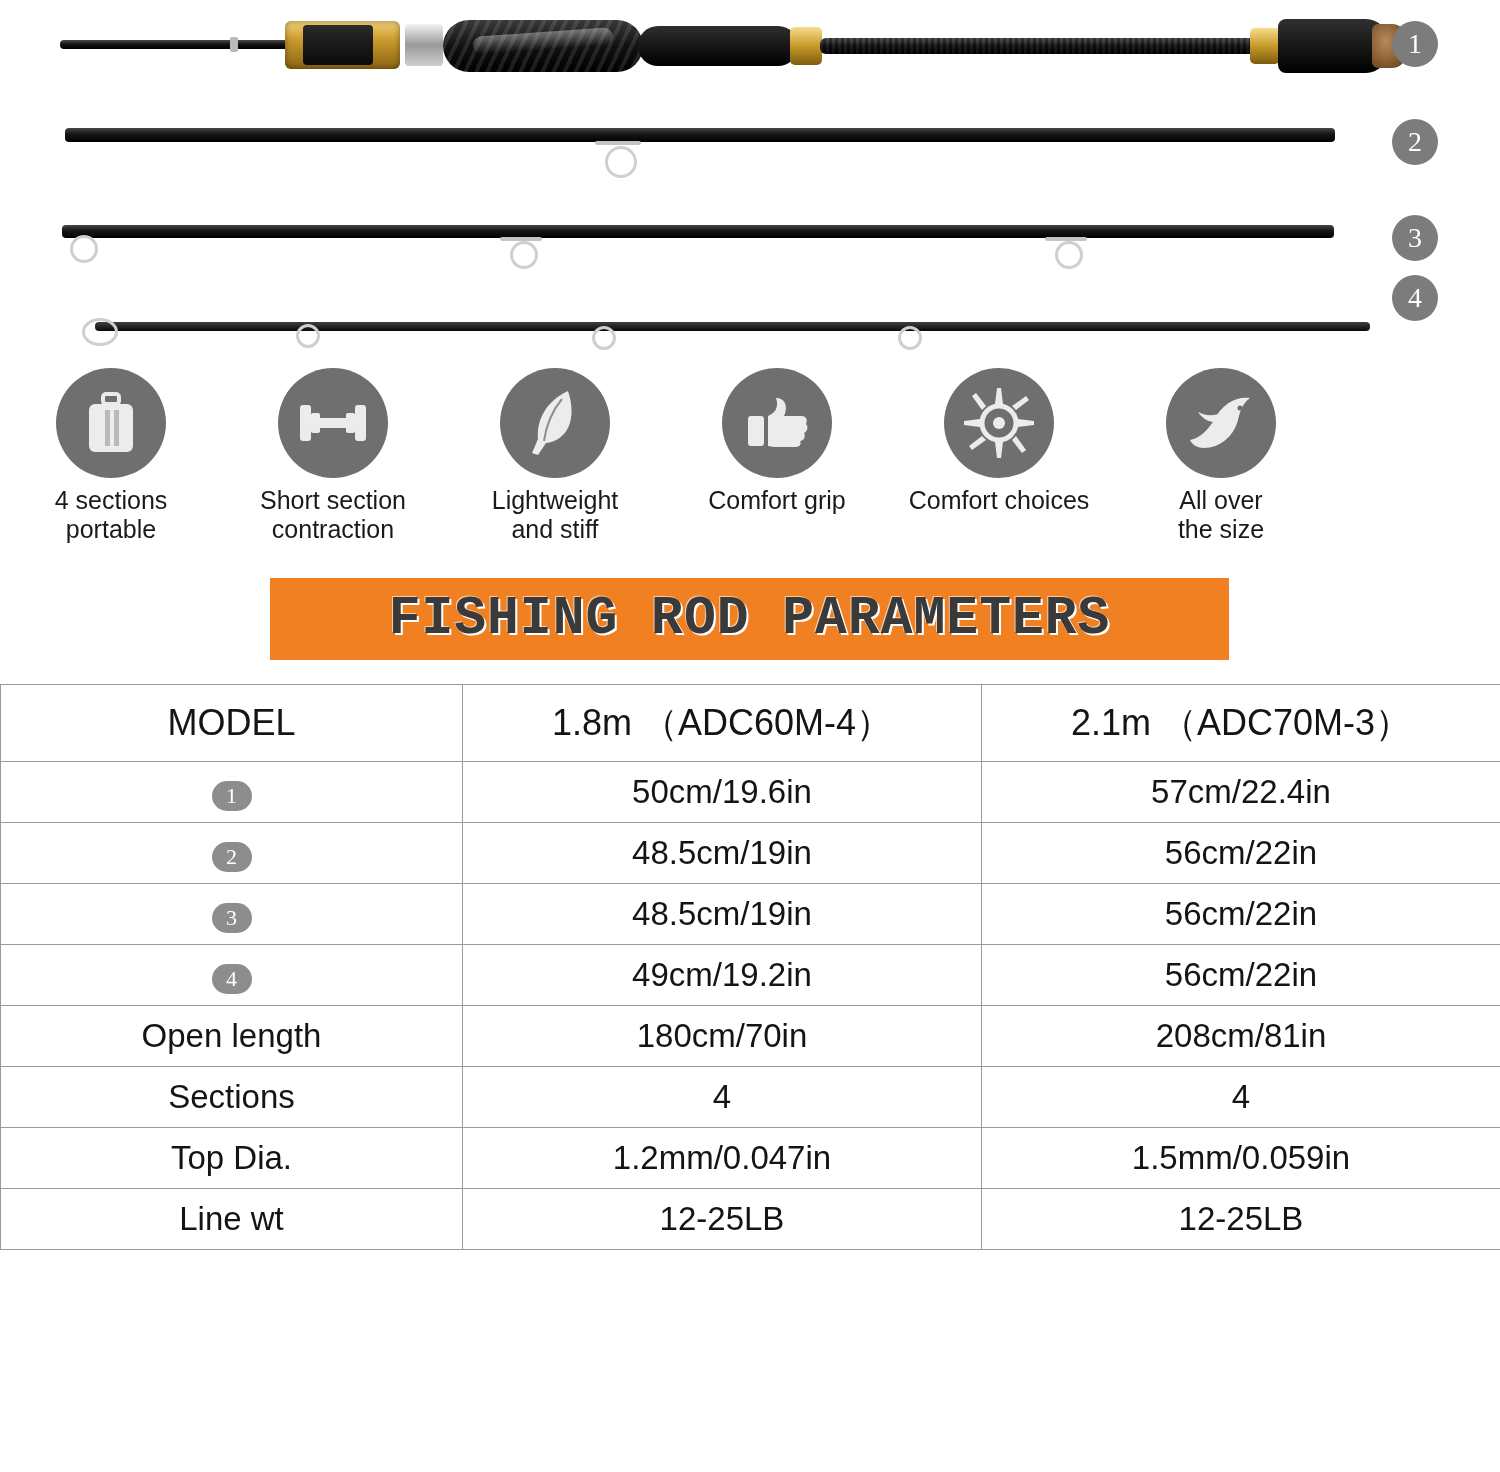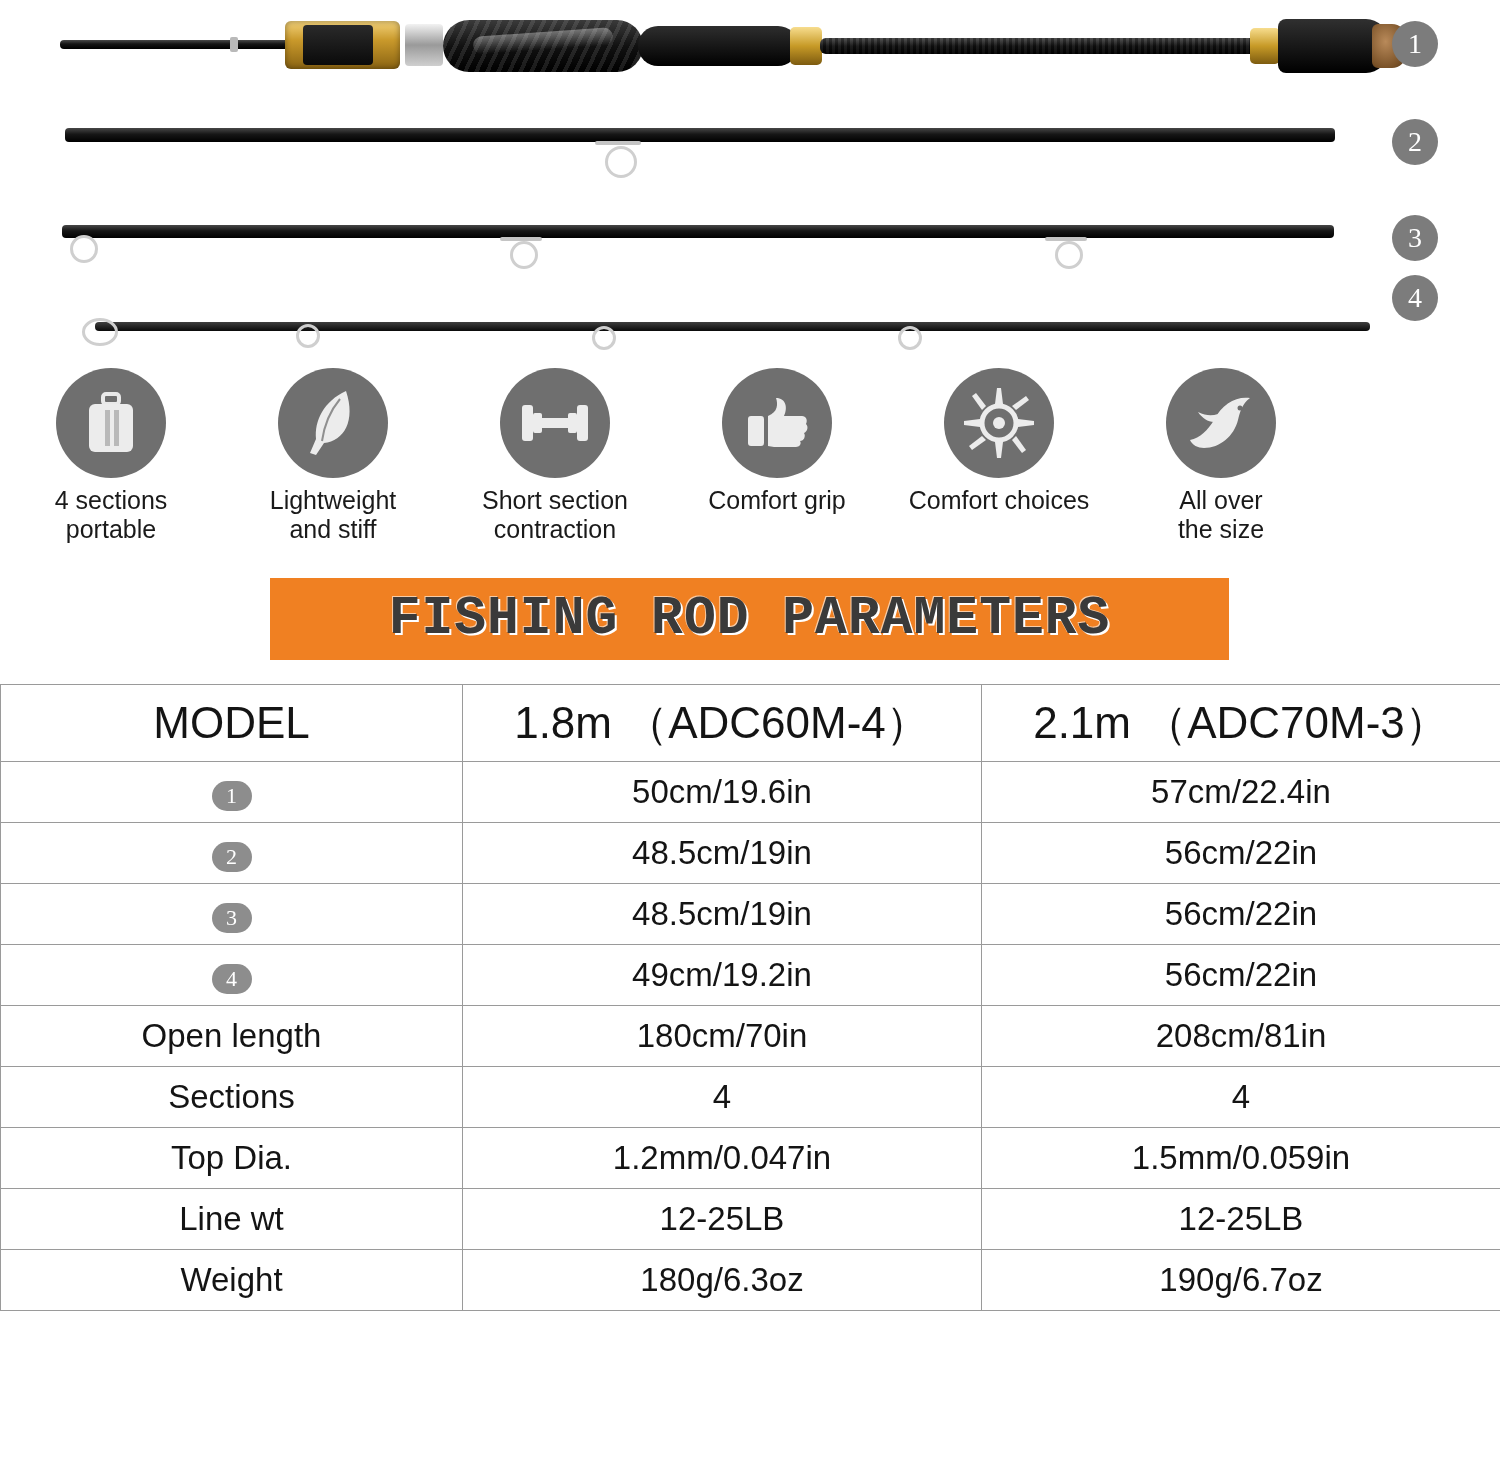--- a/index.html
+++ b/index.html
@@ -256,21 +256,21 @@
     table-layout: fixed;
   }
   table.params td {
     border: 1px solid #9a9a9a;
     text-align: center;
     font-size: 33px;
     color: #141414;
     height: 60px;
     padding: 0 4px;
   }
-  table.params tr.first td { height: 76px; font-size: 44px; margin-top: 9px; }
+  table.params tr.first td { height: 76px; font-size: 36px; margin-top: 9px; }
   table.params col.c1 { width: 462px; }
   table.params col.c2 { width: 519px; }
   table.params col.c3 { width: 519px; }
 
   .row-badge {
     display: inline-block;
     width: 40px;
     height: 30px;
     border-radius: 15px;
     background: #8d8d8d;
@@ -340,44 +340,44 @@
       </svg>
     </div>
     <div class="flabel">
         <div>4 sections</div>
         <div>portable</div>
       </div>
   </div>
 
   <div class="feature">
     <div class="circle">
-      <svg width="58" height="72" viewBox="0 0 58 72" aria-hidden="true">
-        <path d="M42 4 C20 14 10 34 12 52 L6 66 L12 68 L20 56 C40 54 52 34 42 4 Z" fill="#ececec"></path>
-        <path d="M36 12 C26 24 20 40 18 54" stroke="#8f8f8f" stroke-width="2" fill="none"></path>
-      </svg>
-    </div>
-    <div class="flabel">
-        <div>Lightweight</div>
-        <div>and stiff</div>
-      </div>
-  </div>
-
-  <div class="feature">
-    <div class="circle">
       <svg width="74" height="52" viewBox="0 0 74 52" aria-hidden="true">
         <rect x="4" y="8" width="11" height="36" rx="3" fill="#ececec"></rect>
         <rect x="59" y="8" width="11" height="36" rx="3" fill="#ececec"></rect>
         <rect x="15" y="16" width="9" height="20" rx="2" fill="#ececec"></rect>
         <rect x="50" y="16" width="9" height="20" rx="2" fill="#ececec"></rect>
         <rect x="24" y="21" width="26" height="10" fill="#ececec"></rect>
       </svg>
     </div>
     <div class="flabel">
         <div>Short section</div>
         <div>contraction</div>
+      </div>
+  </div>
+
+  <div class="feature">
+    <div class="circle">
+      <svg width="58" height="72" viewBox="0 0 58 72" aria-hidden="true">
+        <path d="M42 4 C20 14 10 34 12 52 L6 66 L12 68 L20 56 C40 54 52 34 42 4 Z" fill="#ececec"></path>
+        <path d="M36 12 C26 24 20 40 18 54" stroke="#8f8f8f" stroke-width="2" fill="none"></path>
+      </svg>
+    </div>
+    <div class="flabel">
+        <div>Lightweight</div>
+        <div>and stiff</div>
       </div>
   </div>
 
   <div class="feature">
     <div class="circle">
       <svg width="66" height="58" viewBox="0 0 66 58" aria-hidden="true">
         <rect x="4" y="22" width="16" height="30" rx="3" fill="#ececec"></rect>
         <path d="M24 52 L24 22 C34 18 34 10 32 4 C42 4 44 14 40 22 L58 22 C62 22 64 26 62 30 C65 33 63 38 60 39 C62 42 60 47 56 47 C58 50 55 53 52 53 L30 53 Z" fill="#ececec"></path>
       </svg>
     </div>
@@ -468,19 +468,14 @@
       <tr>
         <td>Top Dia.</td>
         <td>1.2mm/0.047in</td>
         <td>1.5mm/0.059in</td>
       </tr>
       <tr>
         <td>Line wt</td>
         <td>12-25LB</td>
         <td>12-25LB</td>
       </tr>
-      <tr>
-        <td>Weight</td>
-        <td>180g/6.3oz</td>
-        <td>190g/6.7oz</td>
-      </tr>
     </tbody>
 </table>
 
 </body></html>

